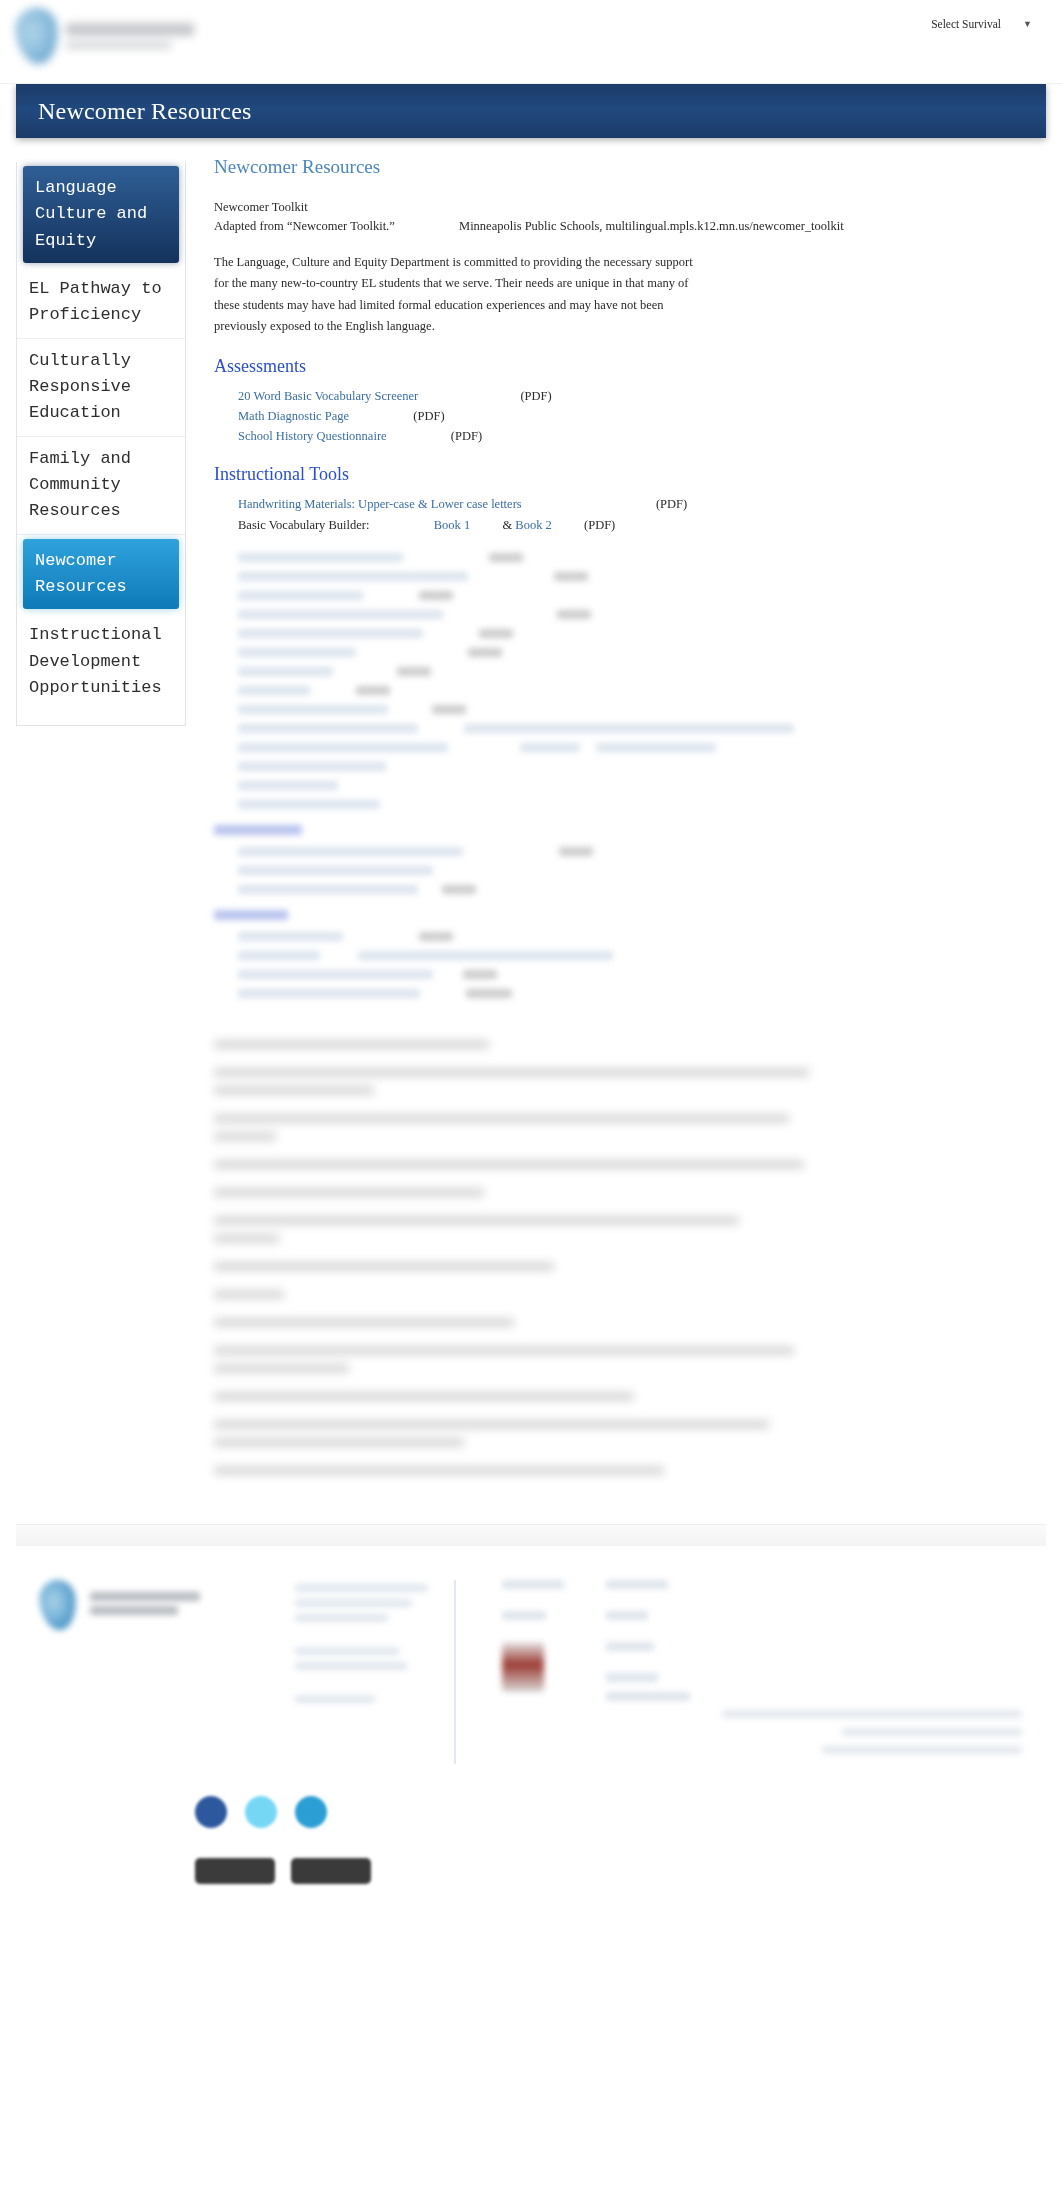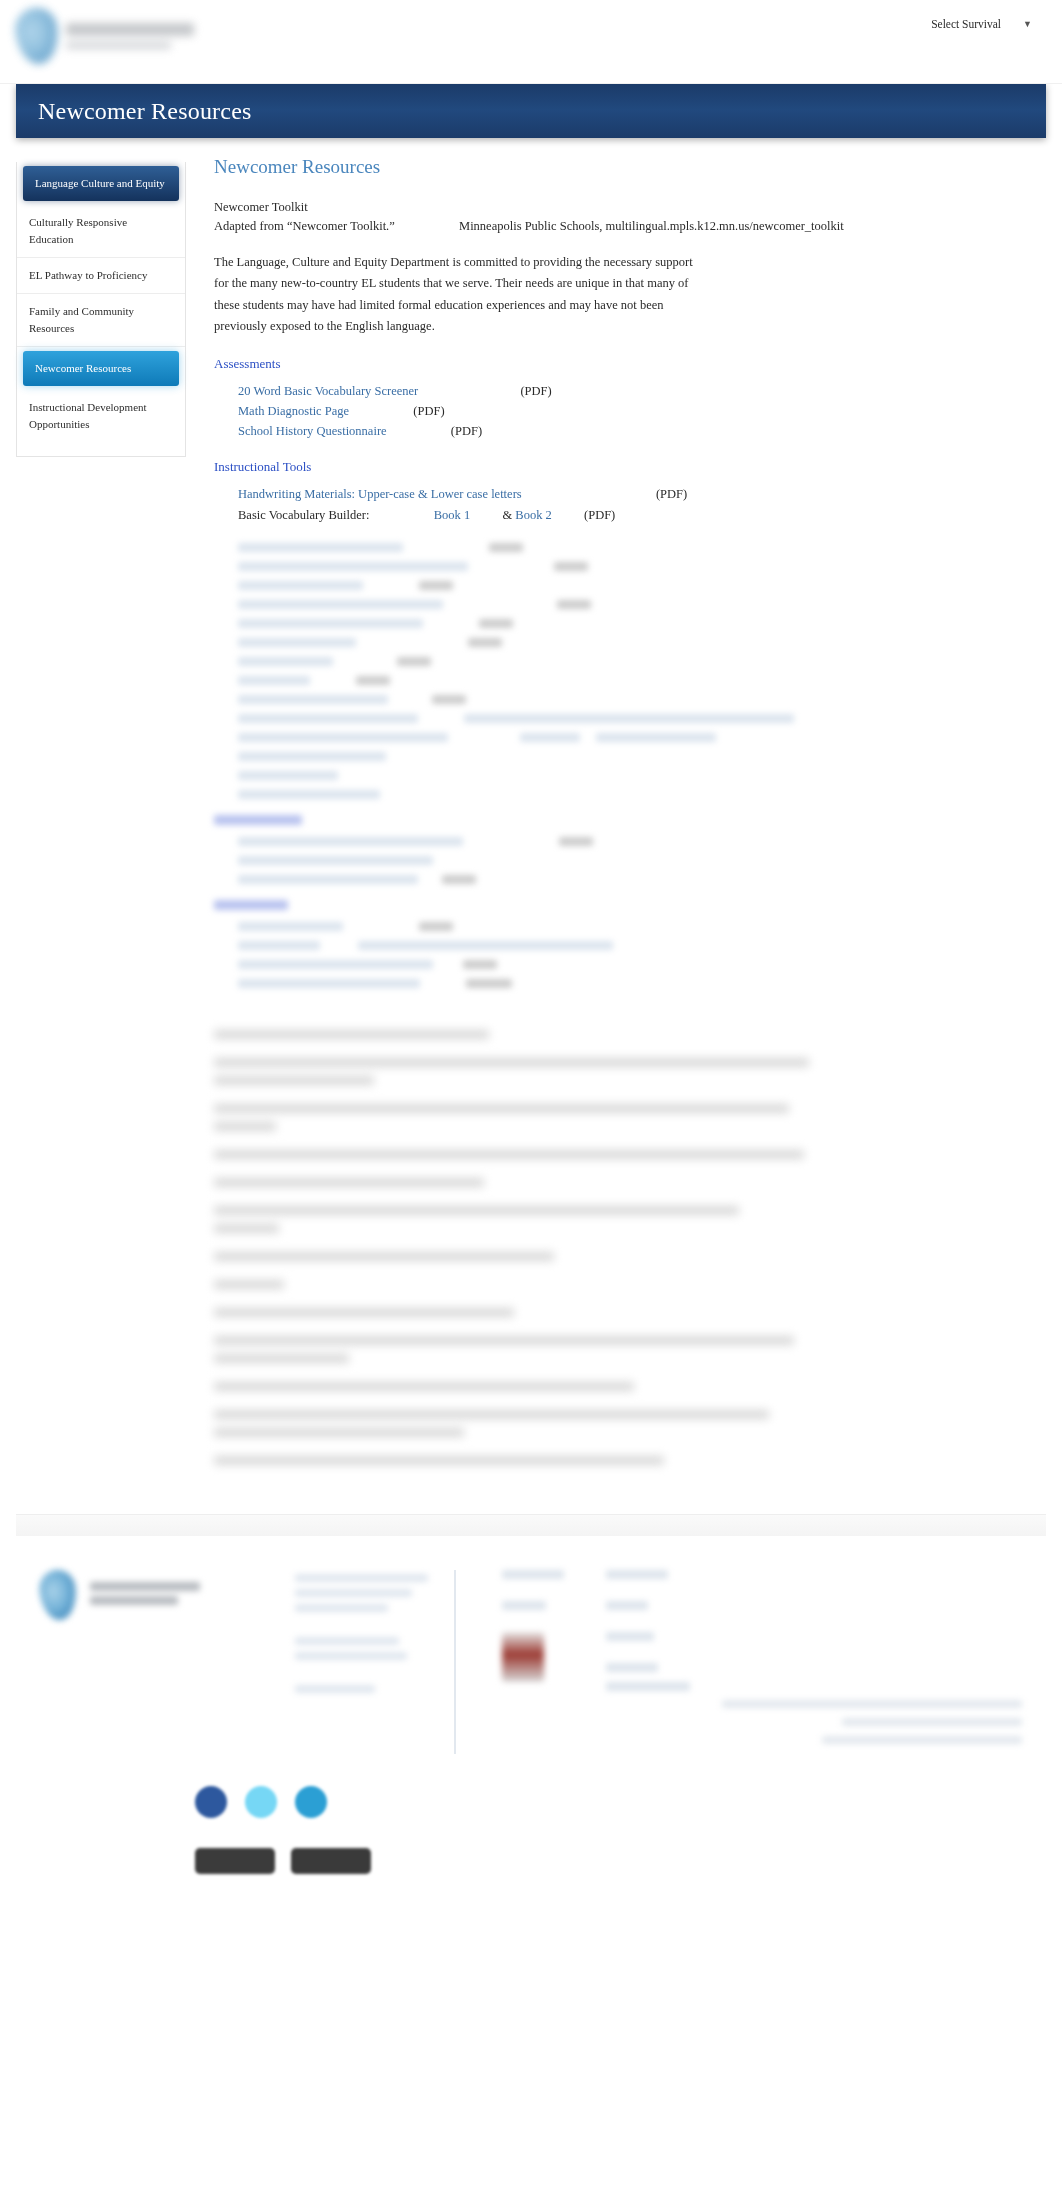--- a/index.html
+++ b/index.html
@@ -108,26 +108,26 @@
     flex: none;
     border: 1px solid #e4e4e4;
     border-top: none;
     background: #fff;
     margin-top: 6px;
     padding-bottom: 14px;
   }
   .side-item {
     display: block;
     padding: 9px 12px 9px 12px;
-    font-size: 11px;
+    font-size: 17px;
     line-height: 1.55;
     color: #2d2d2d;
     text-decoration: none;
     border-bottom: 1px solid #ededed;
-    font-family: Liberation Serif, serif;
+    font-family: Liberation Mono, monospace;
   }
   .side-item:last-child { border-bottom: none; }
   .side-item.active-dark {
     background: linear-gradient(180deg, #2e5e96 0%, #173癒 0%, #16325c 100%);
     background: linear-gradient(180deg, #2f5f96 0%, #14325c 100%);
     color: #ffffff;
     border-radius: 3px;
     margin: 4px 6px;
     border-bottom: none;
     box-shadow: 0 0 7px rgba(20,50,92,.45);
@@ -163,21 +163,21 @@
     margin: 0 0 16px 0;
   }
   .intro-para {
     font-size: 12.5px;
     line-height: 1.72;
     color: #2a2a2a;
     margin: 0 0 18px 0;
     max-width: 490px;
   }
   .sec-head {
-    font-size: 13px;
+    font-size: 18px;
     color: #2b4fc4;
     margin: 0 0 9px 0;
     font-family: "Liberation Serif", serif;
   }
   .res-list {
     margin: 0 0 18px 0;
     padding: 0 0 0 24px;
     list-style: none;
   }
   .res-list li {
@@ -313,22 +313,22 @@
 </header>
 
 <div class="page-banner">
   <h1>Newcomer Resources</h1>
 </div>
 
 <div class="layout">
 
   <aside class="sidebar">
     <a href="#" class="side-item active-dark">Language Culture and Equity</a>
+    <a href="#" class="side-item">EL Pathway to Proficiency</a>
     <a href="#" class="side-item">Culturally Responsive Education</a>
-    <a href="#" class="side-item">EL Pathway to Proficiency</a>
     <a href="#" class="side-item">Family and Community Resources</a>
     <a href="#" class="side-item active-blue">Newcomer Resources</a>
     <a href="#" class="side-item">Instructional Development Opportunities</a>
   </aside>
 
   <main class="content">
 
     <h2>Newcomer Resources</h2>
 
     <p class="toolkit-line">

